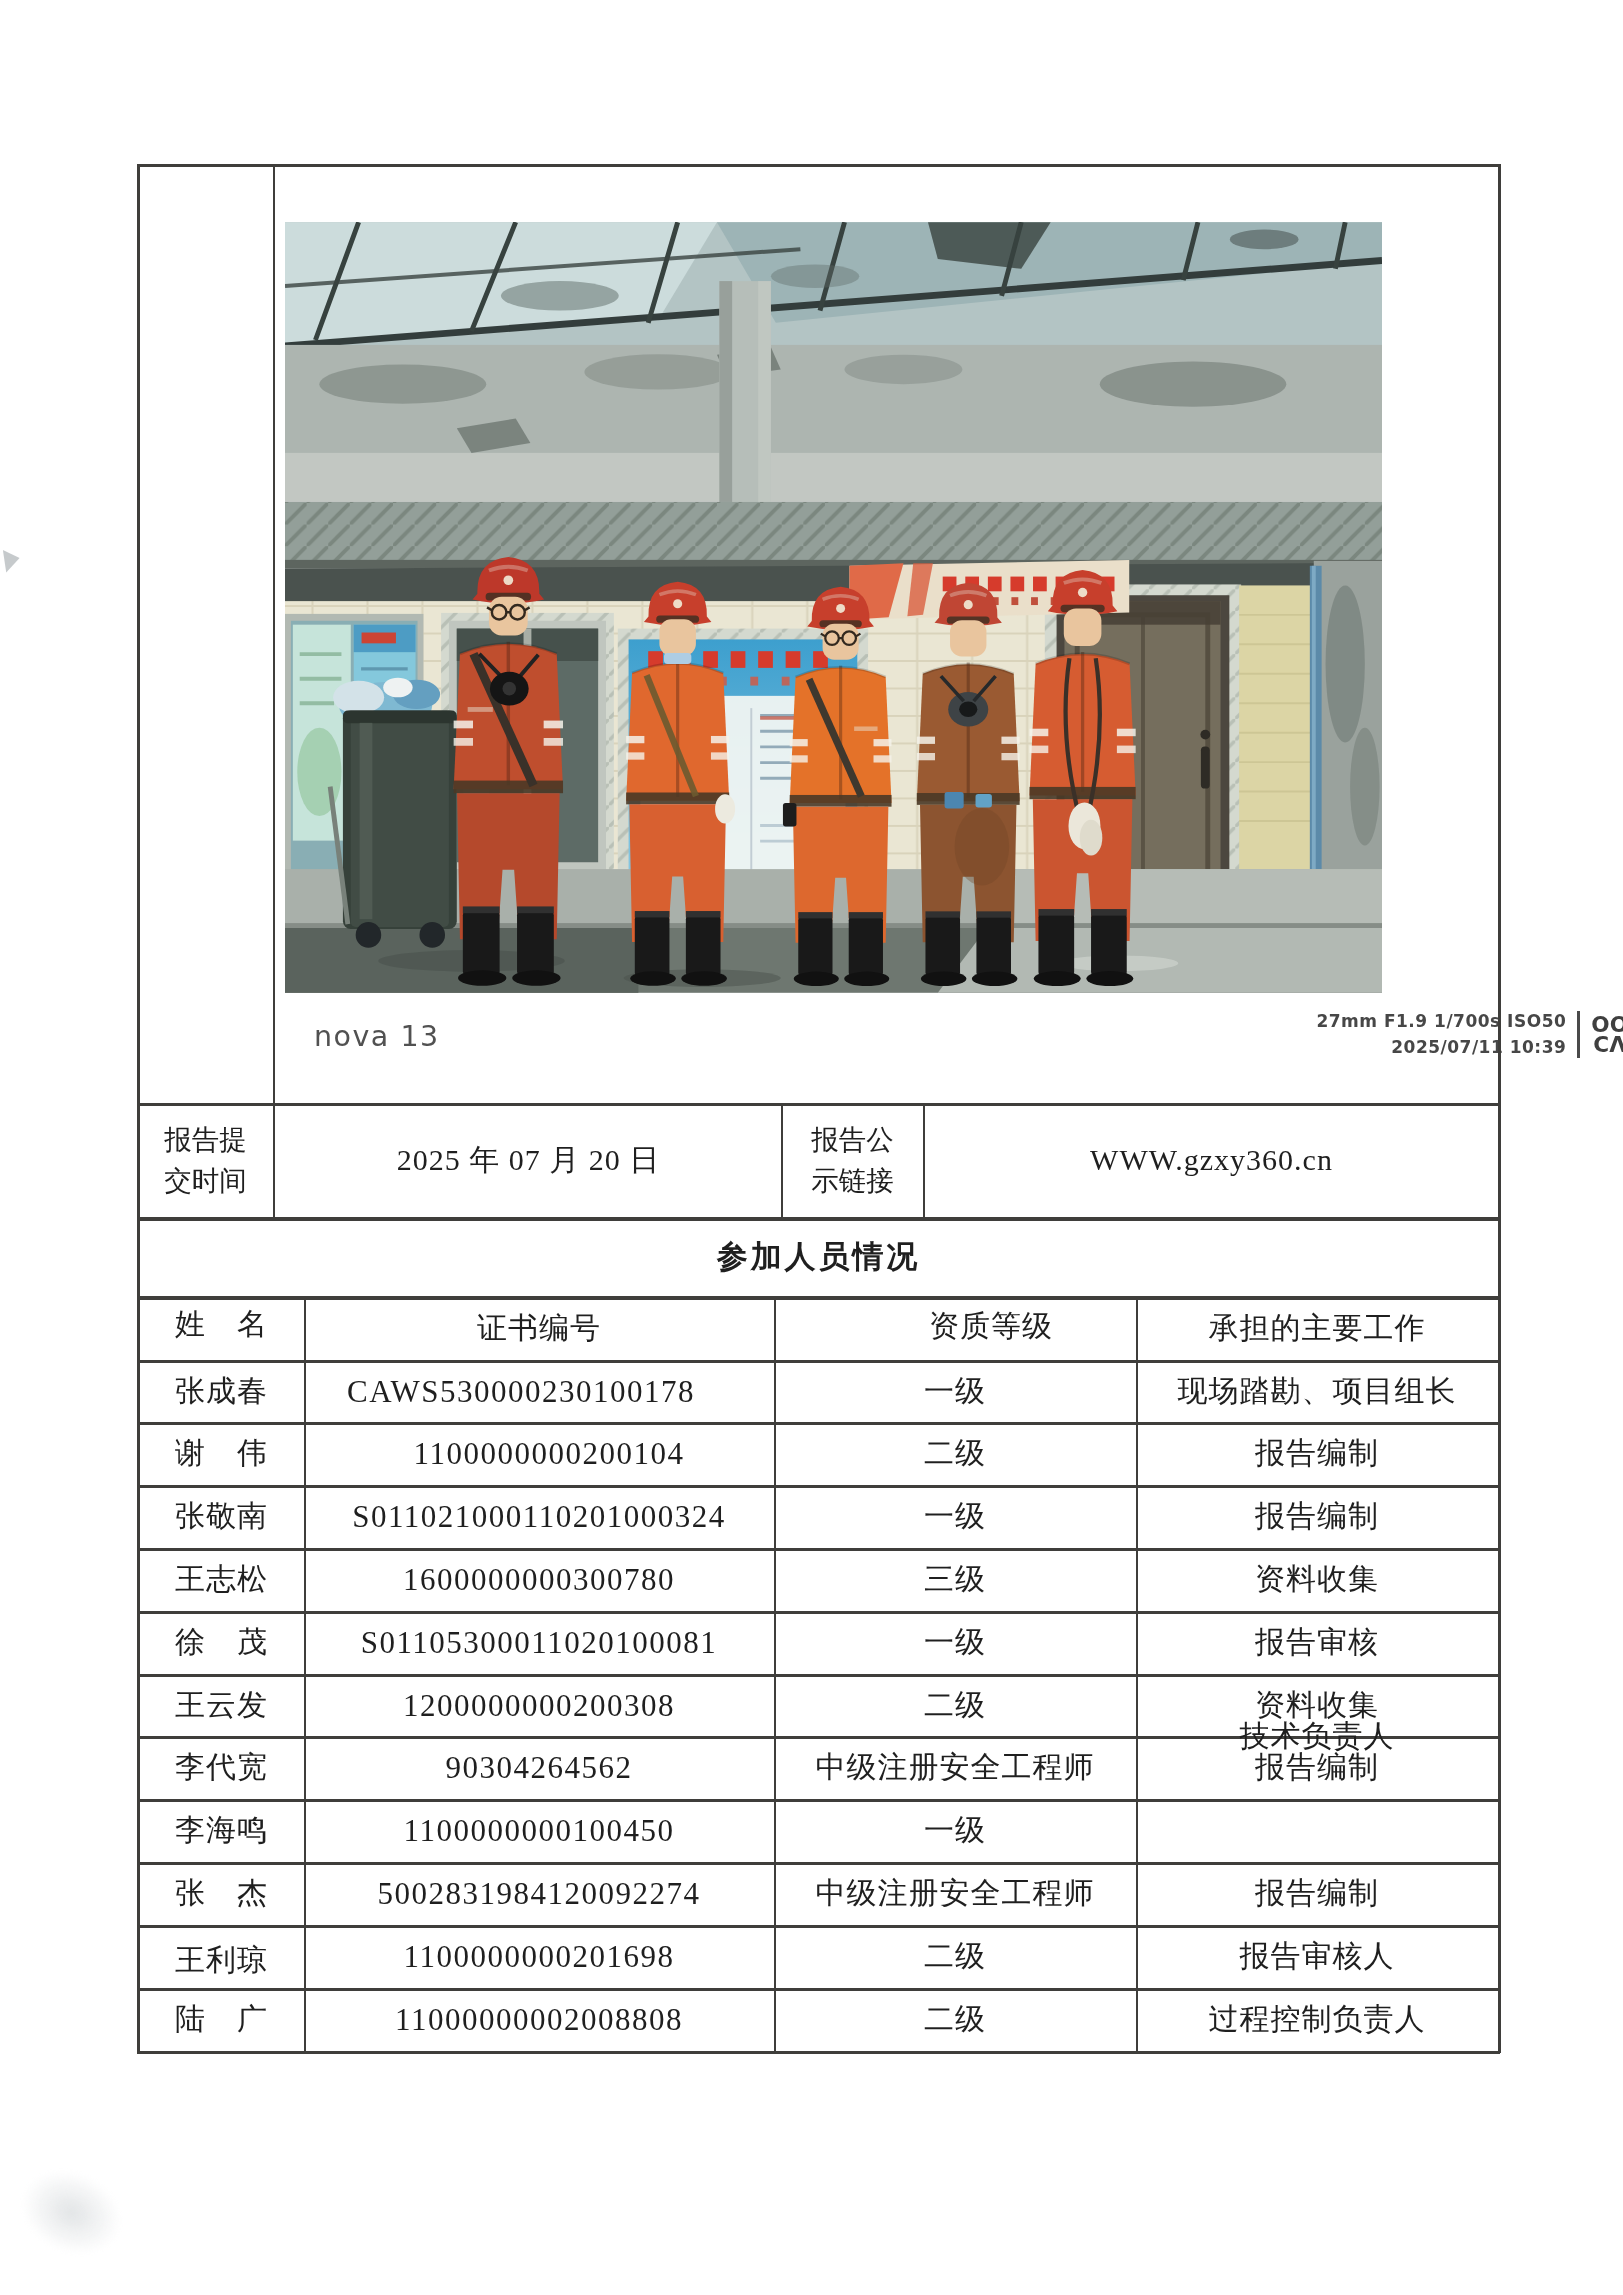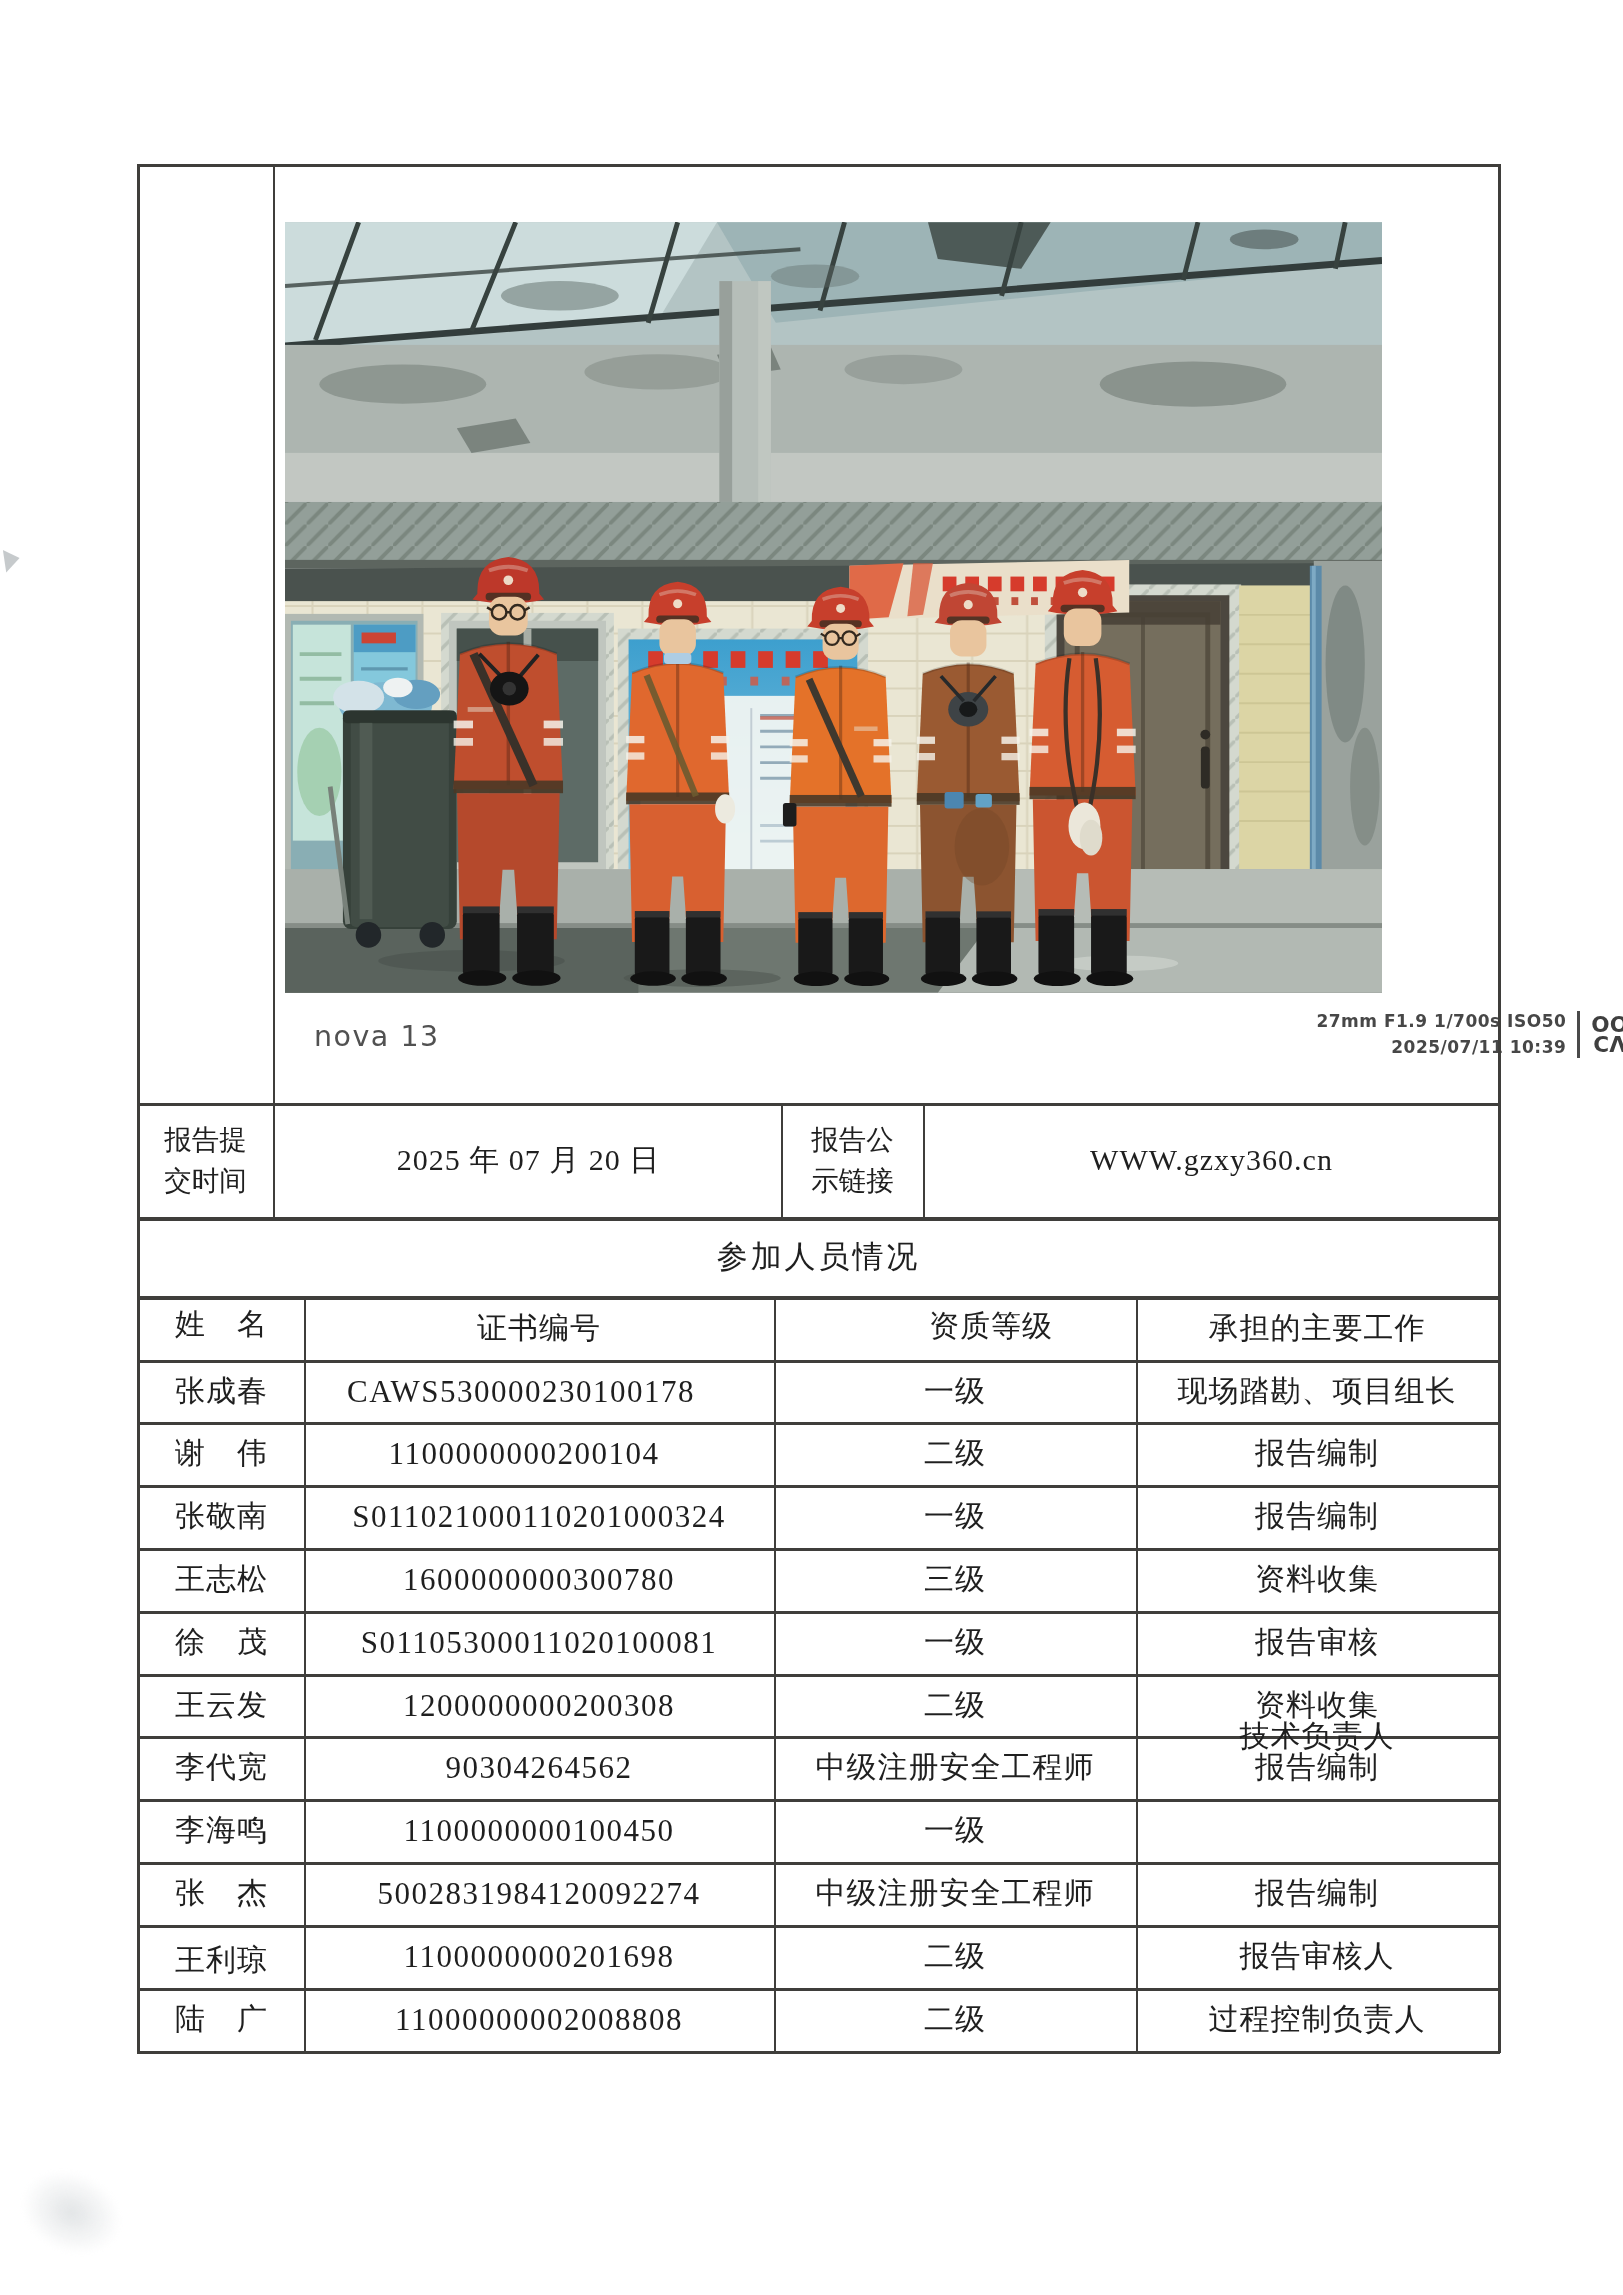--- a/index.html
+++ b/index.html
@@ -11,21 +11,21 @@
   .hline.thick{height:4.4px;}
   .vline{position:absolute;width:2px;background:#3f3e3b;}
   .vline.outer{width:2.9px;}
   .cell{
     position:absolute;display:flex;align-items:center;justify-content:center;
     text-align:center;white-space:nowrap;
   }
   .t62{font-size:30px;letter-spacing:1px;}
   .cert{font-size:31px;letter-spacing:1.5px;}
   .lbl{font-size:27.5px;line-height:1.5;flex-direction:column;}
-  .section-title{font-size:31px;font-weight:400;letter-spacing:2.9px;text-align:center;}
+  .section-title{font-size:31px;font-weight:700;letter-spacing:2.9px;text-align:center;}
   .caption{font-size:38px;letter-spacing:4.9px;}
   .photo-cell{position:absolute;left:273px;top:167px;width:1225px;height:936px;margin-top:46px;}
   .photo{position:absolute;left:11.8px;top:9.3px;width:1097px;height:771px;display:block;}
   .wm-left{
     position:absolute;left:41px;top:807px;
     font-family:"DejaVu Sans","Liberation Sans",sans-serif;
     font-size:28.5px;font-weight:500;color:#515151;letter-spacing:1.5px;
   }
   .wm-right{
     position:absolute;left:805px;top:796px;width:550px;
@@ -363,21 +363,21 @@
   </div>
 
   <div>
     <div class="cell t62" style="left:139px;top:1360px;width:165px;height:63px">张成春</div>
     <div class="cell cert" style="left:288px;top:1360px;width:466px;height:63px">CAWS530000230100178</div>
     <div class="cell t62" style="left:776px;top:1360px;width:358px;height:63px">一级</div>
     <div class="cell t62" style="left:1138px;top:1360px;width:358px;height:63px">现场踏勘、项目组长</div>
   </div>
   <div>
     <div class="cell t62" style="left:139px;top:1422px;width:165px;height:63px">谢　伟</div>
-    <div class="cell cert" style="left:291px;top:1422px;width:466px;height:63px">1100000000200104</div>
+    <div class="cell cert" style="left:316px;top:1422px;width:466px;height:63px">1100000000200104</div>
     <div class="cell t62" style="left:776px;top:1422px;width:358px;height:63px">二级</div>
     <div class="cell t62" style="left:1138px;top:1422px;width:358px;height:63px">报告编制</div>
   </div>
   <div>
     <div class="cell t62" style="left:139px;top:1485px;width:165px;height:63px">张敬南</div>
     <div class="cell cert" style="left:306px;top:1485px;width:466px;height:63px">S011021000110201000324</div>
     <div class="cell t62" style="left:776px;top:1485px;width:358px;height:63px">一级</div>
     <div class="cell t62" style="left:1138px;top:1485px;width:358px;height:63px">报告编制</div>
   </div>
   <div>

